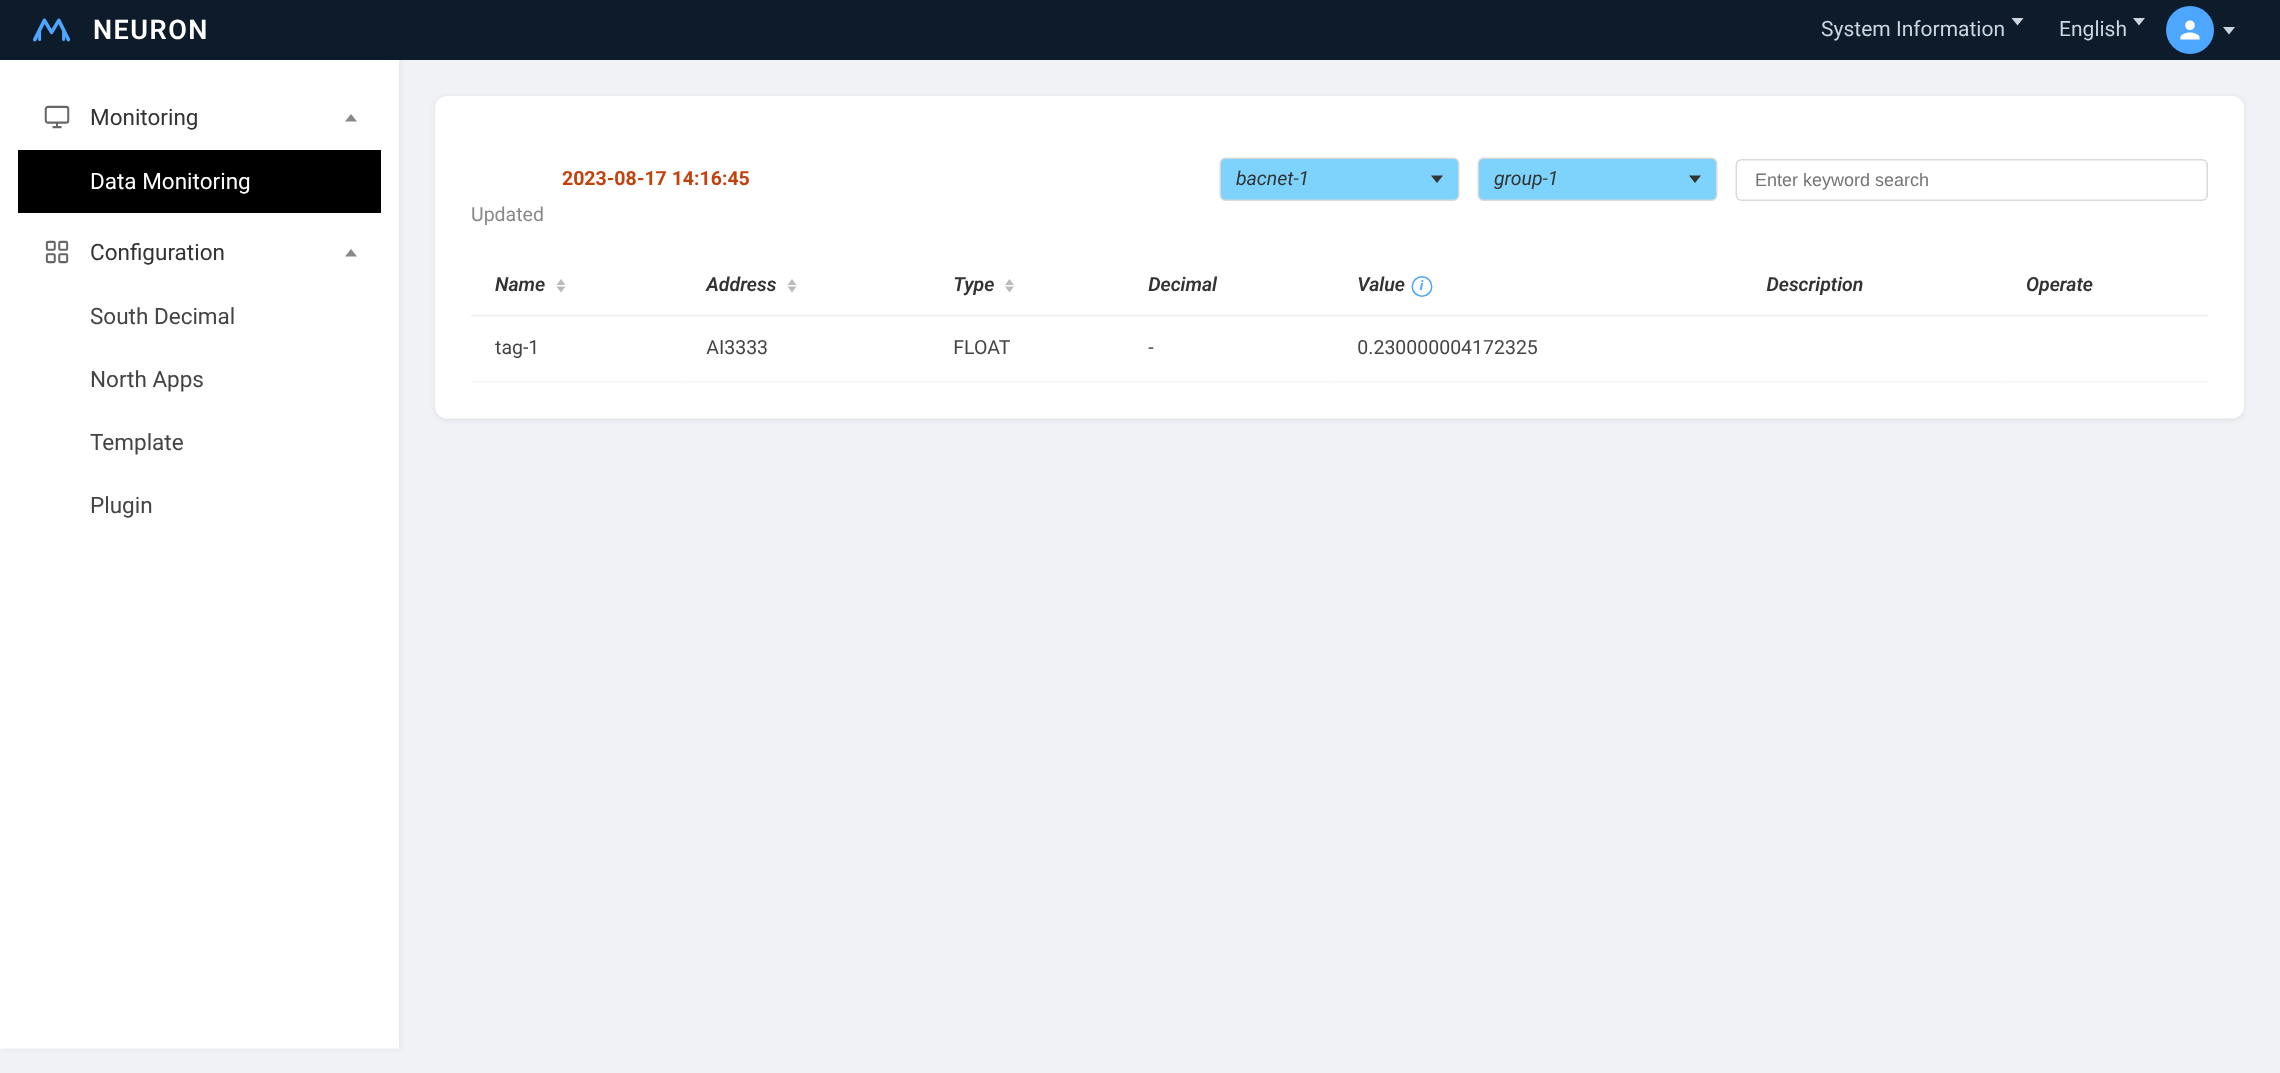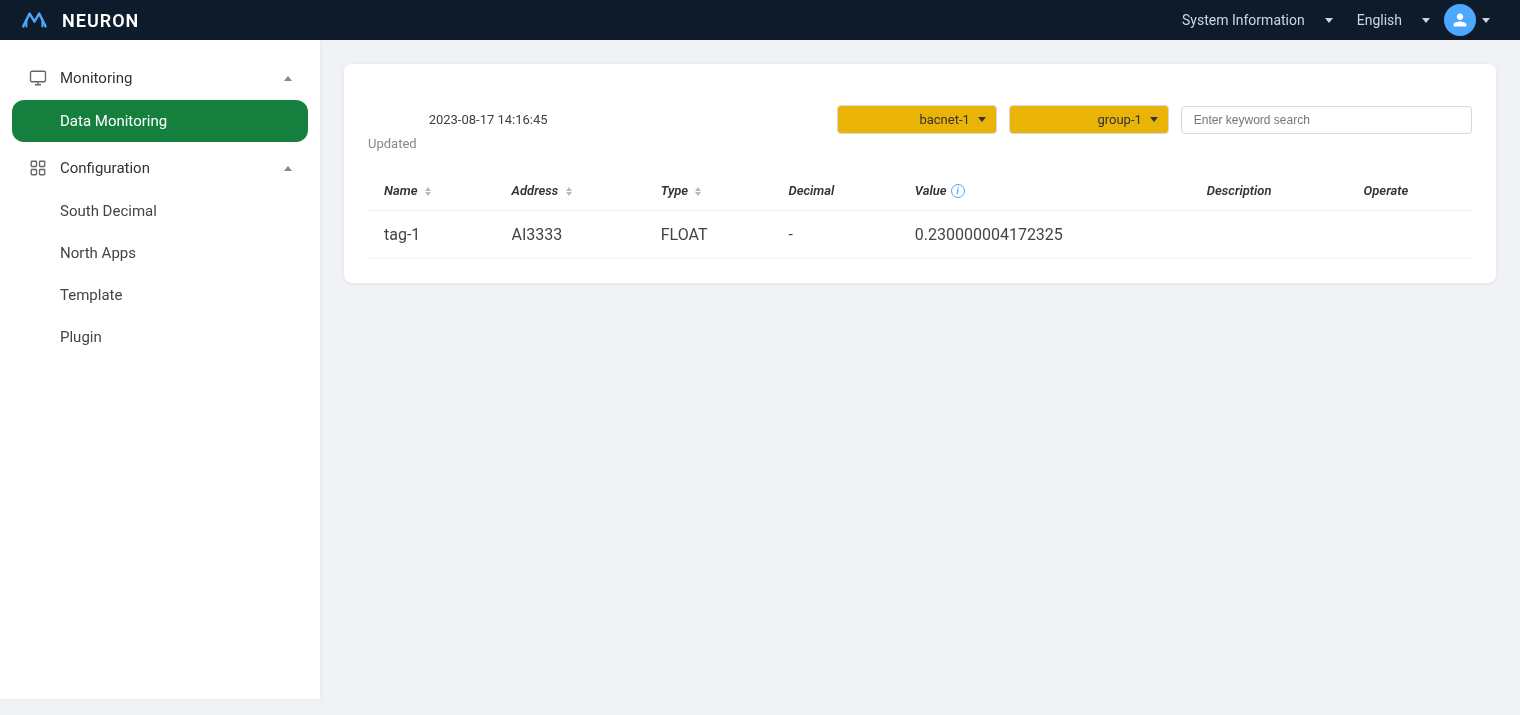--- a/index.html
+++ b/index.html
@@ -33,22 +33,22 @@
     }
     .header-right {
       display: flex;
       align-items: center;
       gap: 4px;
     }
     .header-nav-item {
       color: #cdd5e0;
       font-size: 14px;
       display: flex;
-      align-items: center;
-      gap: 20px;
+      align-items: flex-start;
+      gap: 4px;
       cursor: pointer;
       padding: 6px 10px;
     }
     .chevron-down {
       display: inline-block;
       width: 0; height: 0;
       border-left: 4px solid transparent;
       border-right: 4px solid transparent;
       border-top: 5px solid currentColor;
     }
@@ -63,21 +63,21 @@
     }
 
     
     .layout {
       display: flex;
       height: calc(715px - 56px);
     }
 
     
     .sidebar {
-      width: 320px;
+      width: 266px;
       background: #ffffff;
       padding: 16px 0;
       flex-shrink: 0;
       box-shadow: 1px 0 4px rgba(0,0,0,0.05);
     }
     .sidebar-section {
       margin-bottom: 4px;
     }
     .sidebar-section-header {
       display: flex;
@@ -109,23 +109,23 @@
       border-right: 4px solid transparent;
       border-top: 5px solid #888;
     }
     .sidebar-sub-item {
       padding: 12px 28px 12px 60px;
       font-size: 15px;
       color: #444;
       cursor: pointer;
     }
     .sidebar-sub-item.active {
-      background: #15803d;
+      background: #000000;
       color: white;
-      border-radius: 12px;
+      border-radius: 0;
       margin: 0 12px;
       padding: 12px 16px 12px 48px;
     }
 
     
     .main-content {
       flex: 1;
       padding: 24px;
       overflow: auto;
     }
@@ -142,37 +142,38 @@
       align-items: center;
       gap: 12px;
       margin-bottom: 20px;
     }
     .updated-label {
       color: #888;
       font-size: 13px;
       margin-top: 48px;
     }
     .updated-time {
-      color: #404040;
+      color: #c2410c;
       font-size: 13px;
-      font-weight: 400;
+      font-weight: 700;
     }
     .select-box {
       display: flex;
       align-items: center;
       border: 1px solid #d9d9d9;
       border-radius: 4px;
       padding: 6px 10px;
-      background: #eab308;
+      background: #7dd3fc;
       cursor: pointer;
       font-size: 13px;
       color: #333;
       min-width: 160px;
-      justify-content: flex-end;
+      justify-content: space-between;
       gap: 8px;
+      font-style: italic;
     }
     .search-input {
       border: 1px solid #d9d9d9;
       border-radius: 4px;
       padding: 6px 12px;
       font-size: 12px;
       color: #999;
       min-width: 200px;
       outline: none;
       flex: 1;
@@ -187,21 +188,21 @@
       text-align: left;
       padding: 12px 16px;
       font-size: 13px;
       color: #333;
       font-weight: 600;
       border-bottom: 1px solid #f0f0f0;
       font-style: italic;
     }
     .data-table td {
       padding: 14px 16px;
-      font-size: 16px;
+      font-size: 13px;
       color: #444;
       border-bottom: 1px solid #f5f5f5;
     }
     .sort-icon {
       display: inline-flex;
       flex-direction: column;
       margin-left: 4px;
       vertical-align: middle;
     }
     .sort-up, .sort-down {

